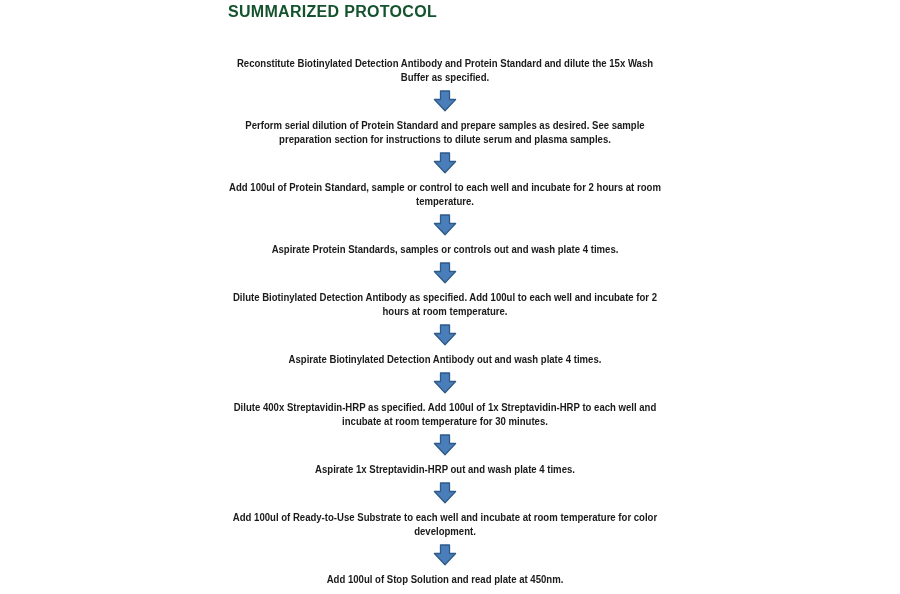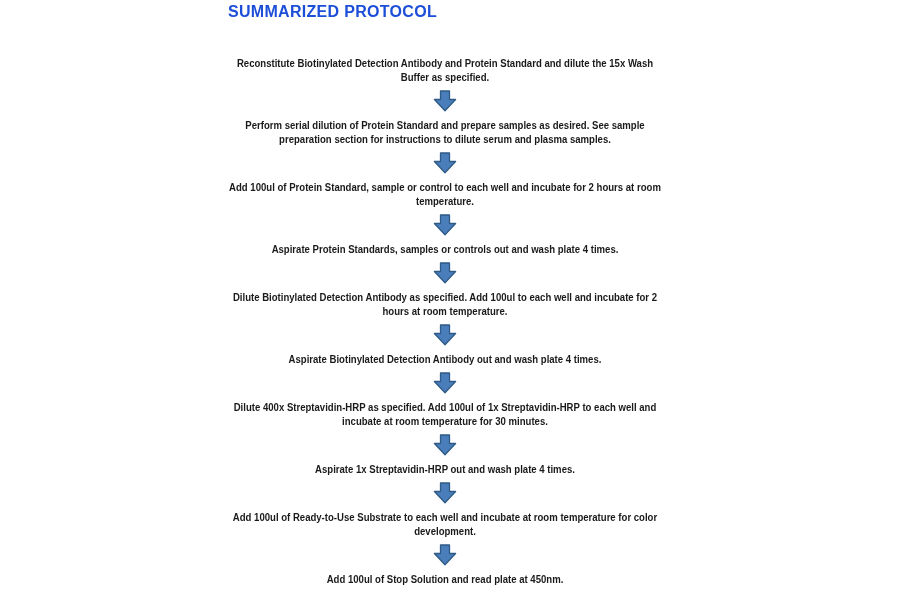--- a/index.html
+++ b/index.html
@@ -13,21 +13,21 @@
     font-family: "Liberation Sans", sans-serif;
     overflow: hidden;
     position: relative;
   }
   .page-title {
     position: absolute;
     left: 228px;
     top: 3px;
     font-size: 16px;
     font-weight: bold;
-    color: #1d4ed8;
+    color: #14532d;
     letter-spacing: 0.3px;
     white-space: nowrap;
   }
   .flow {
     position: absolute;
     left: 189px;
     top: 56px;
     width: 512px;
     display: flex;
     flex-direction: column;

